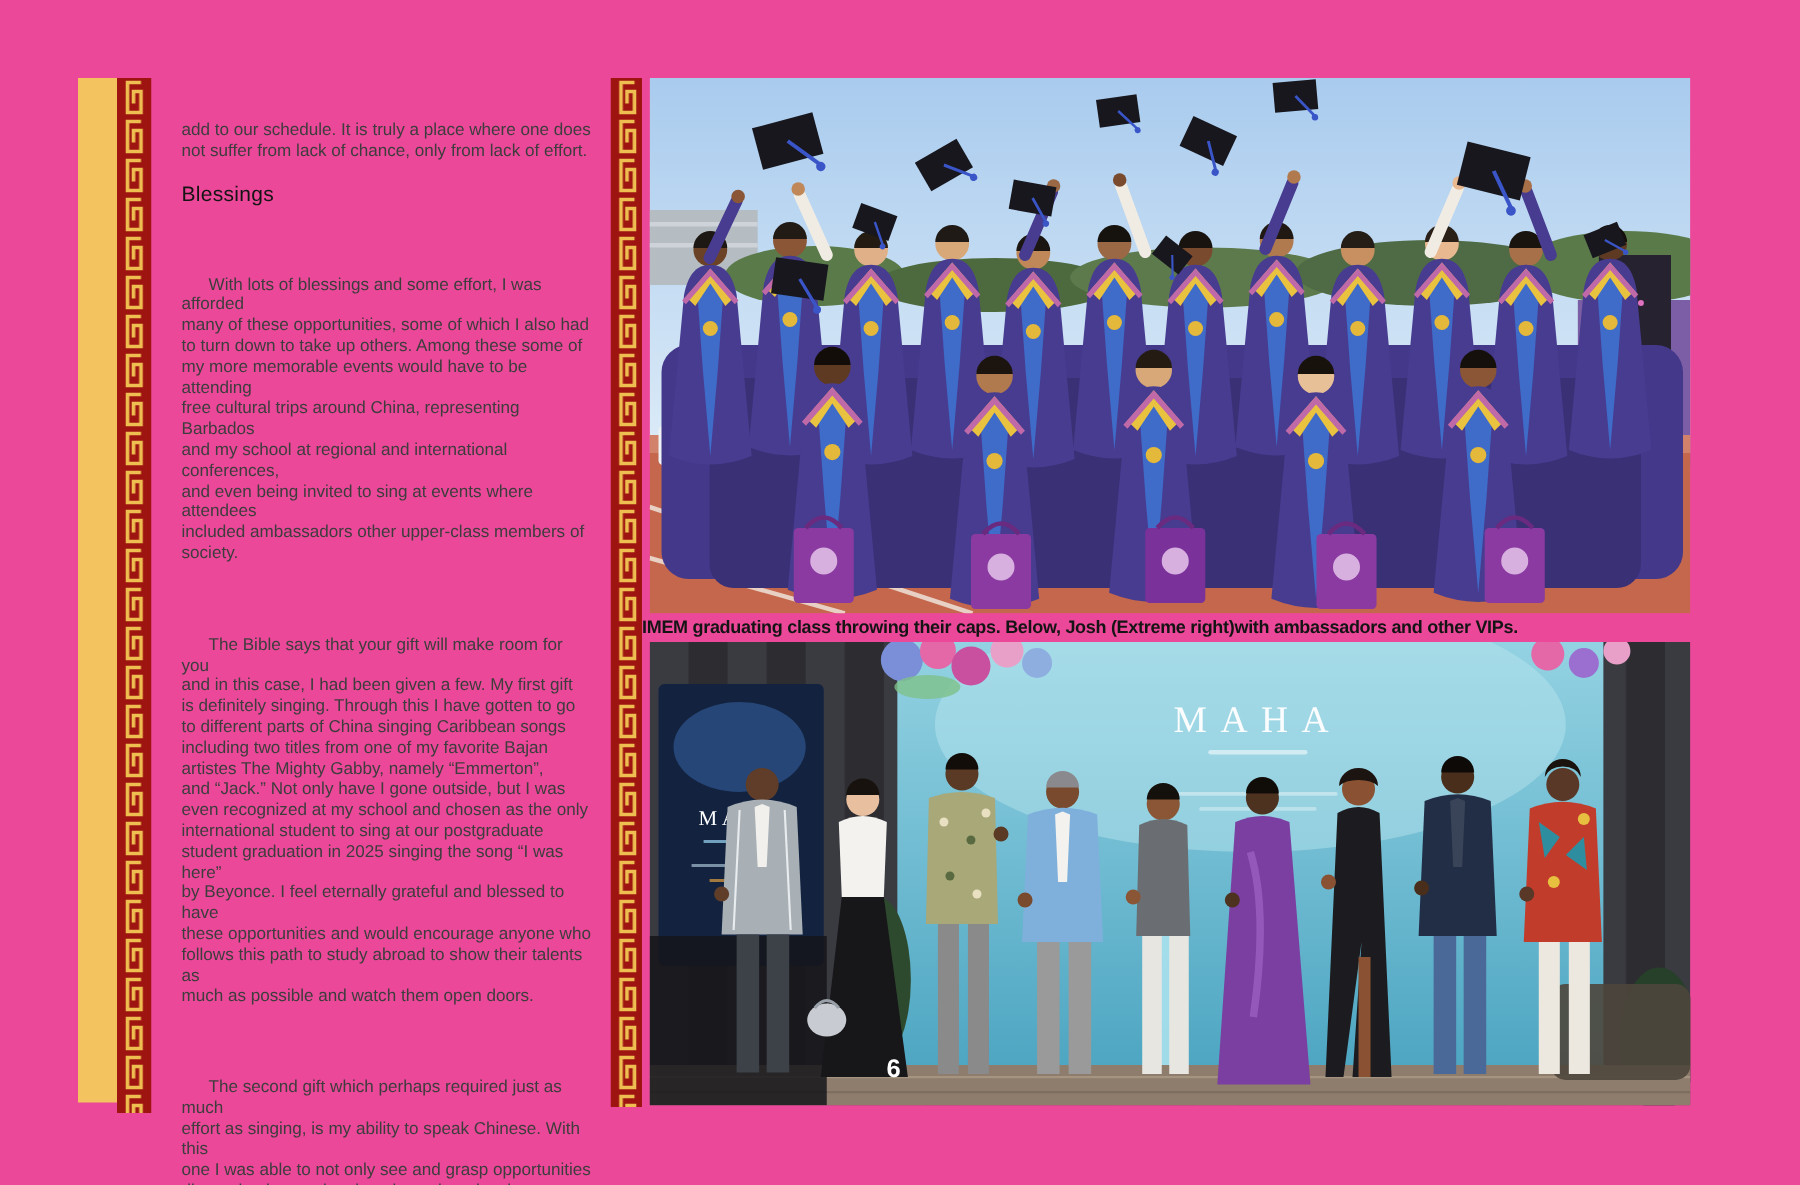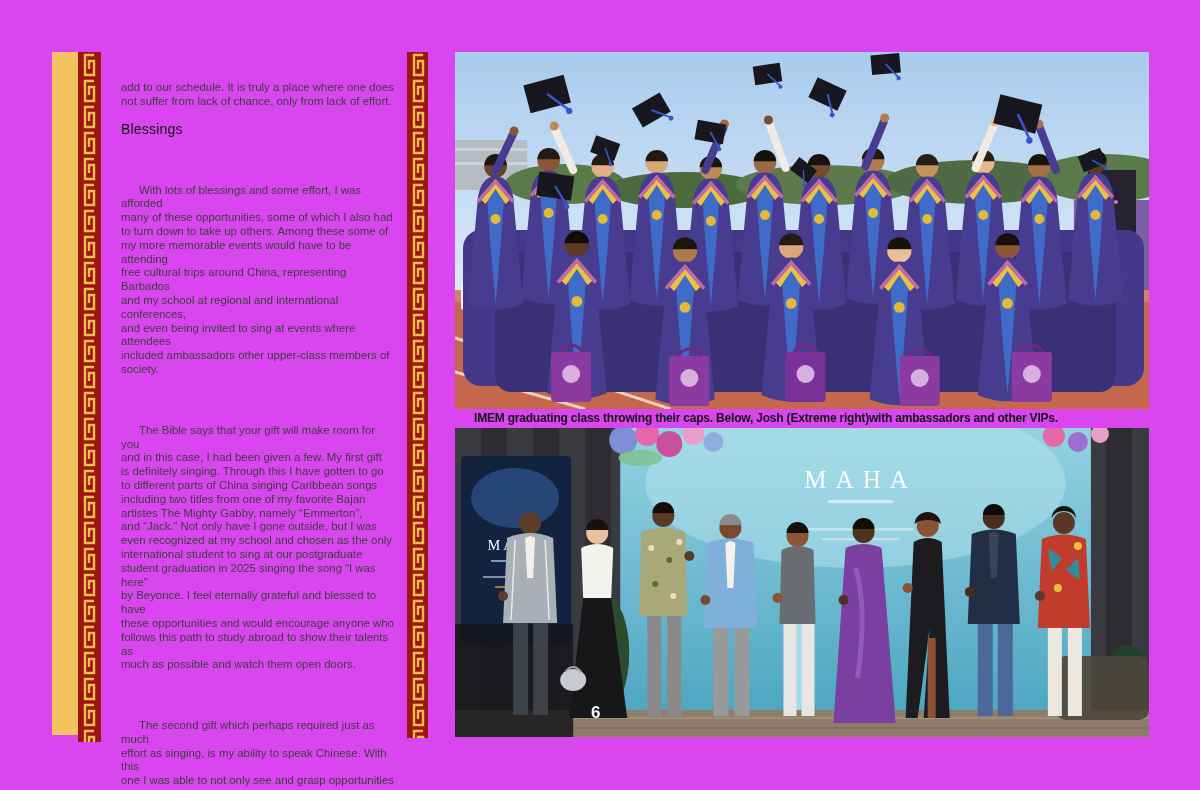--- a/index.html
+++ b/index.html
@@ -1,35 +1,35 @@
 <!DOCTYPE html>
 <html><head>
 <meta charset="utf-8">
 <style>
   html,body{margin:0;padding:0;background:#ffffff;}
-  .page{position:relative;width:1200px;height:790px;background:#d946ef;overflow:hidden;
+  .page{position:relative;width:1200px;height:790px;background:#ec4899;overflow:hidden;
         font-family:"Liberation Sans",sans-serif;}
   
   .gold-strip{position:absolute;left:52px;top:52px;width:26px;height:683px;background:#f2c35e;}
   .fret{position:absolute;top:52px;}
   .fret.left{left:78px;width:23px;height:690px;}
   .fret.mid{left:407px;width:21px;height:686px;}
   
   .text-col{position:absolute;left:121px;top:81px;width:274px;font-size:11.4px;
             line-height:13.8px;color:#3d3d3d;}
   .text-col p{margin:0;white-space:pre-line;}
   .text-col p.indent{text-indent:18px;margin-top:47px;}
   .text-col h3{margin:12px 0 5px 0;font-size:14px;line-height:16px;color:#141414;
                font-weight:normal;letter-spacing:.2px;}
   
-  .photo{position:absolute;left:455px;overflow:hidden;}
+  .photo{position:absolute;left:433px;overflow:hidden;}
   .photo.top{top:52px;width:694px;height:357px;}
   .photo.bottom{top:428px;width:694px;height:309px;}
   .photo svg{display:block;width:100%;height:100%;}
-  .caption{position:absolute;left:474px;top:409px;width:700px;height:19px;
+  .caption{position:absolute;left:428px;top:409px;width:700px;height:19px;
            font-size:12px;font-weight:bold;letter-spacing:-.2px;color:#141414;
            white-space:nowrap;line-height:19px;}
   .page-num{position:absolute;left:591px;top:703px;color:#ffffff;font-weight:bold;
             font-size:17px;z-index:6;}
 </style>
 </head>
 <body>
 
 <div class="page">
 

